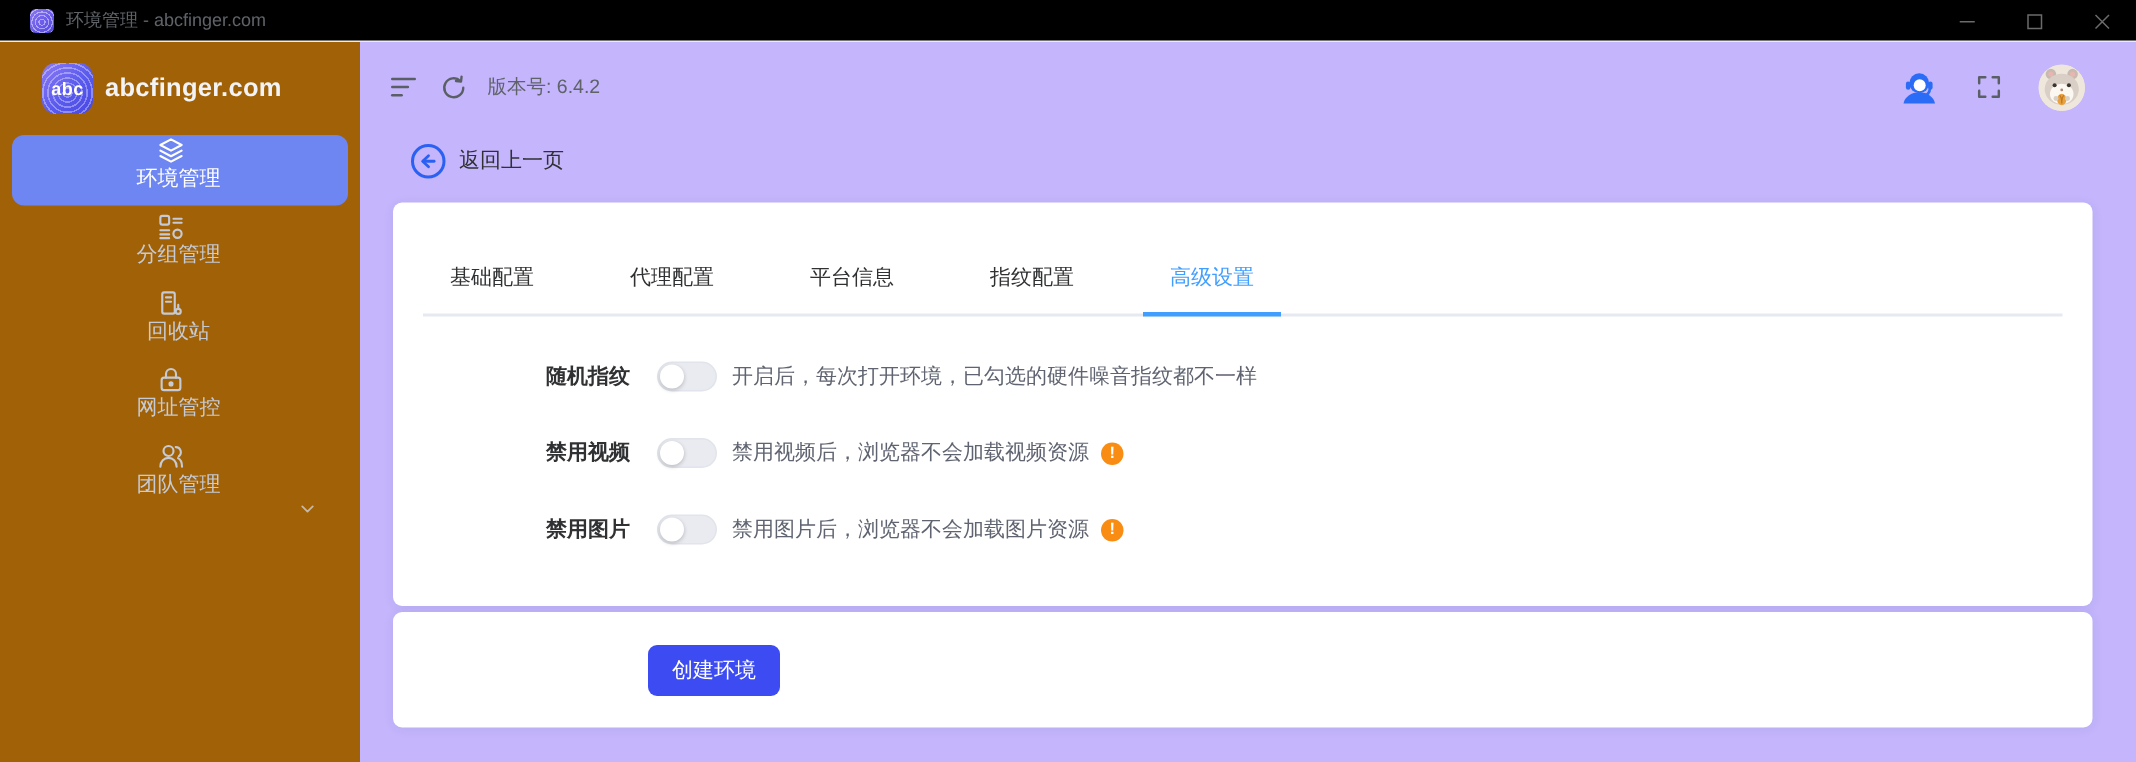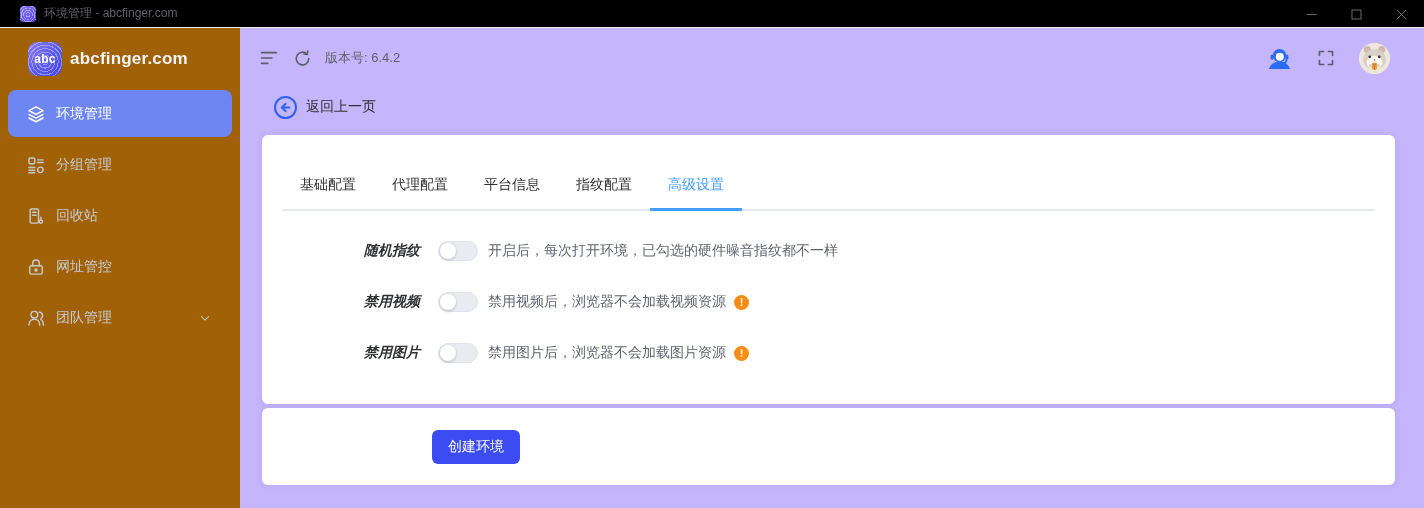--- a/index.html
+++ b/index.html
@@ -19,21 +19,21 @@
   .app { display:flex; height:480px; }
 
   
   .sidebar { width:240px; flex:0 0 240px; background:#a16207; }
   .brand { display:flex; align-items:center; margin:14px 0 0 28px; }
   .brand-logo { width:34px; height:34px; border-radius:9px; background:linear-gradient(135deg,#8d7af5 0%,#5a5bee 55%,#4747e4 100%); position:relative; display:flex; align-items:center; justify-content:center; overflow:hidden; }
   .brand-logo::before { content:""; position:absolute; inset:0; background:repeating-radial-gradient(circle at 50% 58%, rgba(255,255,255,0) 0 2.4px, rgba(255,255,255,.35) 2.4px 3.4px); }
   .brand-logo span { position:relative; color:#fff; font-size:12px; font-weight:700; letter-spacing:.3px; }
   .brand-name { margin-left:8px; color:#f2f3f6; font-size:17px; font-weight:600; letter-spacing:.2px; }
   .menu { margin-top:14px; padding:0 8px; }
-  .menu-item { height:47px; margin-bottom:4px; border-radius:8px; display:flex; align-items:center; padding:0 20px 0 18px; color:#c6cad4; font-size:14px; cursor:pointer; }
+  .menu-item { height:47px; margin-bottom:4px; border-radius:8px; display:flex; align-items:center; padding:0 20px 0 18px; color:#c6cad4; font-size:14px; cursor:pointer;flex-direction:column; }
   .menu-item .mi-icon { width:20px; height:20px; margin-right:10px; flex:0 0 auto; }
   .menu-item svg { stroke:currentColor; fill:none; stroke-width:1.7; stroke-linecap:round; stroke-linejoin:round; width:100%; height:100%; }
   .menu-item.active { background:#6e86f2; color:#fff; }
   .mi-chevron { margin-left:auto; width:14px; height:14px; opacity:.85; }
 
   
   .main { flex:1; background:#c4b5fd; display:flex; flex-direction:column; }
   .toolbar { height:60px; display:flex; align-items:center; padding:0 34px 0 19px; }
   .tb-icon { display:flex; align-items:center; justify-content:center; cursor:pointer; }
   .tb-icon svg { stroke:#5a5f66; fill:none; stroke-width:2; stroke-linecap:round; stroke-linejoin:round; }
@@ -47,27 +47,27 @@
 
   .back-row { height:34px; margin-top:2px; padding-left:34px; display:flex; align-items:center; cursor:pointer; }
   .back-circle { width:23px; height:23px; border-radius:50%; border:2px solid #2b61f2; display:flex; align-items:center; justify-content:center; }
   .back-circle svg { stroke:#2b61f2; fill:none; stroke-width:2; stroke-linecap:round; stroke-linejoin:round; width:13px; height:13px; }
   .back-label { margin-left:9px; font-size:14px; color:#303133; }
 
   .card { background:#fff; border-radius:6px; box-shadow:0 1px 8px rgba(40,50,70,.07); }
   .card-settings { margin:11px 29px 0 22px; height:269px; }
   .card-footer { margin:4px 29px 0 22px; height:77px; display:flex; align-items:center; padding-left:170px; }
 
-  .tabs { margin:0 20px; padding-top:30px; display:flex; border-bottom:2px solid #e7e9f0; }
+  .tabs { margin:0 20px; padding-top:30px; display:flex; border-bottom:2px solid #e7e9f0;gap:28px; }
   .tab { padding:12px 18px 18px; font-size:14px; line-height:14px; color:#303133; cursor:pointer; }
   .tab.active { color:#409eff; border-bottom:3px solid #409eff; margin-bottom:-2px; padding-bottom:17px; }
 
   .rows { padding-top:22px; }
   .row { display:flex; align-items:center; height:36px; margin-bottom:15px; }
-  .row-label { width:158px; text-align:right; font-size:14px; font-weight:700; color:#303133; flex:0 0 auto;font-style:italic; }
+  .row-label { width:158px; text-align:right; font-size:14px; font-weight:700; color:#303133; flex:0 0 auto; }
   .switch { margin-left:18px; width:40px; height:20px; border-radius:10px; background:#e9ebf1; border:1px solid #e1e4eb; position:relative; cursor:pointer; flex:0 0 auto; }
   .switch .knob { position:absolute; left:1px; top:1px; width:16px; height:16px; border-radius:50%; background:#fff; box-shadow:0 1px 3px rgba(0,0,0,.22); }
   .row-desc { margin-left:10px; font-size:14px; color:#5f6470; }
   .warn { margin-left:8px; width:15px; height:15px; border-radius:50%; background:#f98c12; color:#fff; font-size:11px; font-weight:700; display:inline-flex; align-items:center; justify-content:center; line-height:1; cursor:pointer; flex:0 0 auto; }
   .warn::after { content:"!"; }
 
   .create-btn { width:88px; height:34px; border:none; border-radius:6px; background:#3d4cf2; color:#fff; font-size:14px; font-family:inherit; cursor:pointer; }
 </style>
 </head>
 <body>

